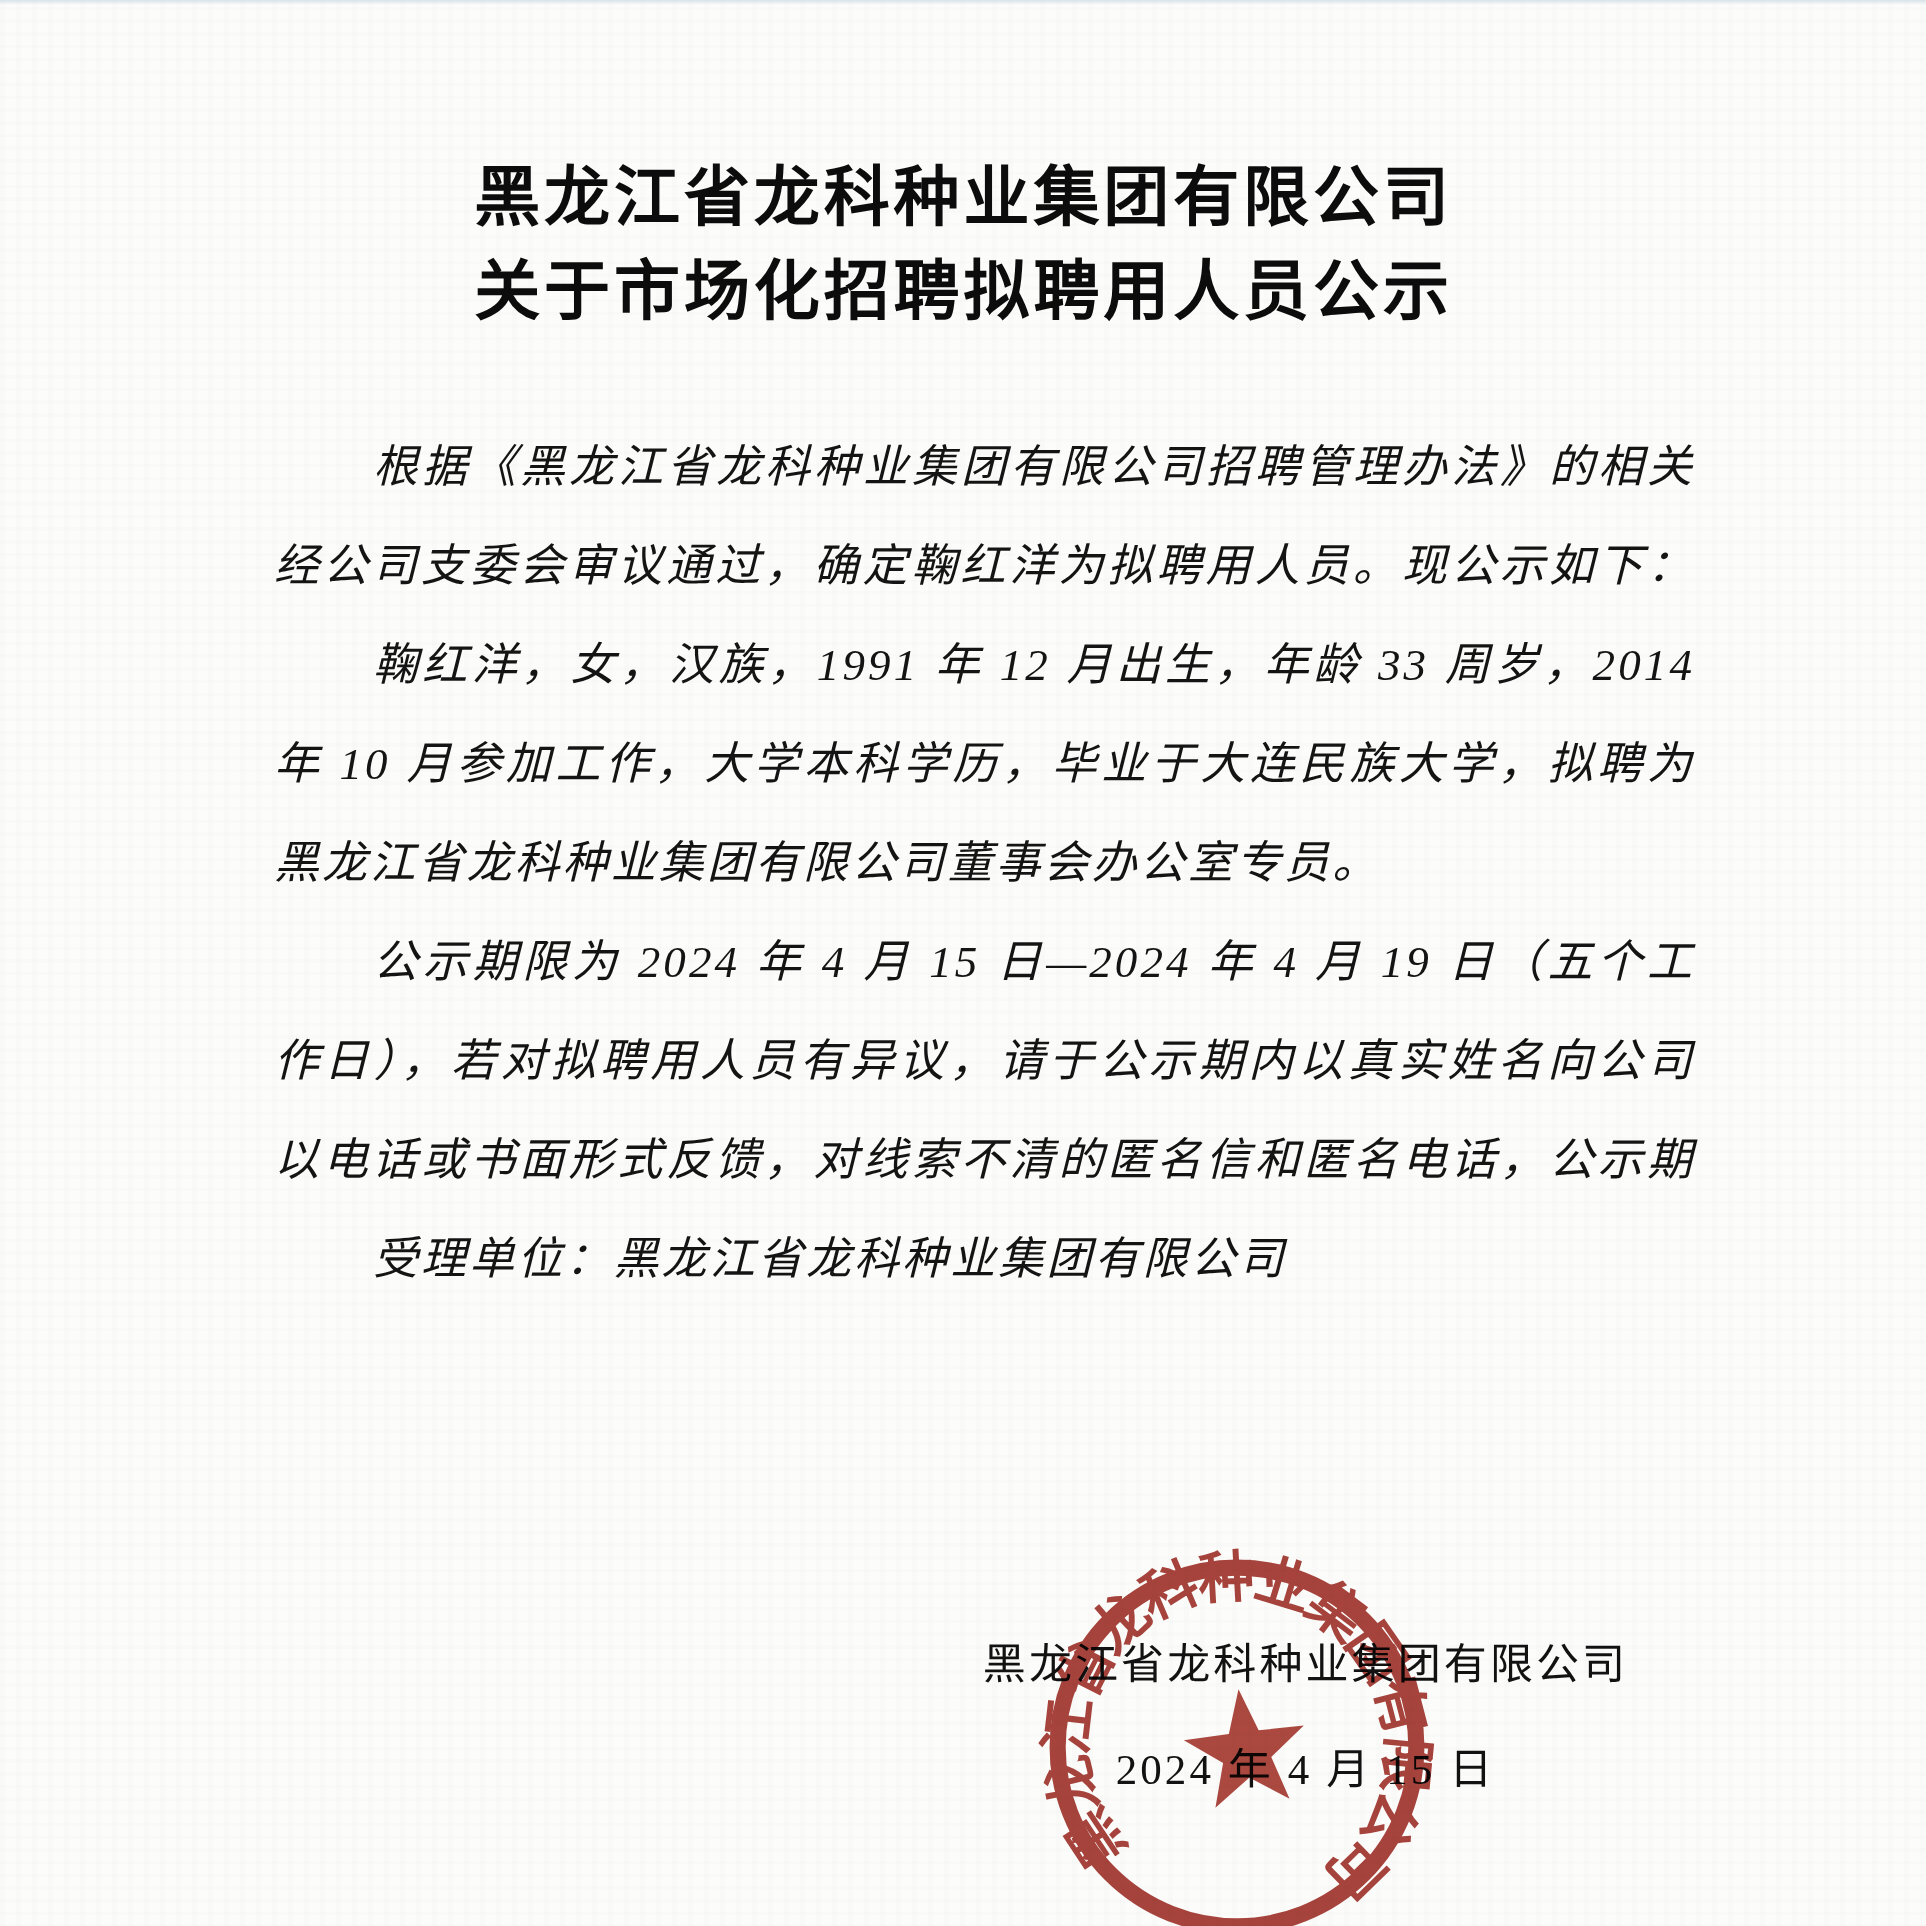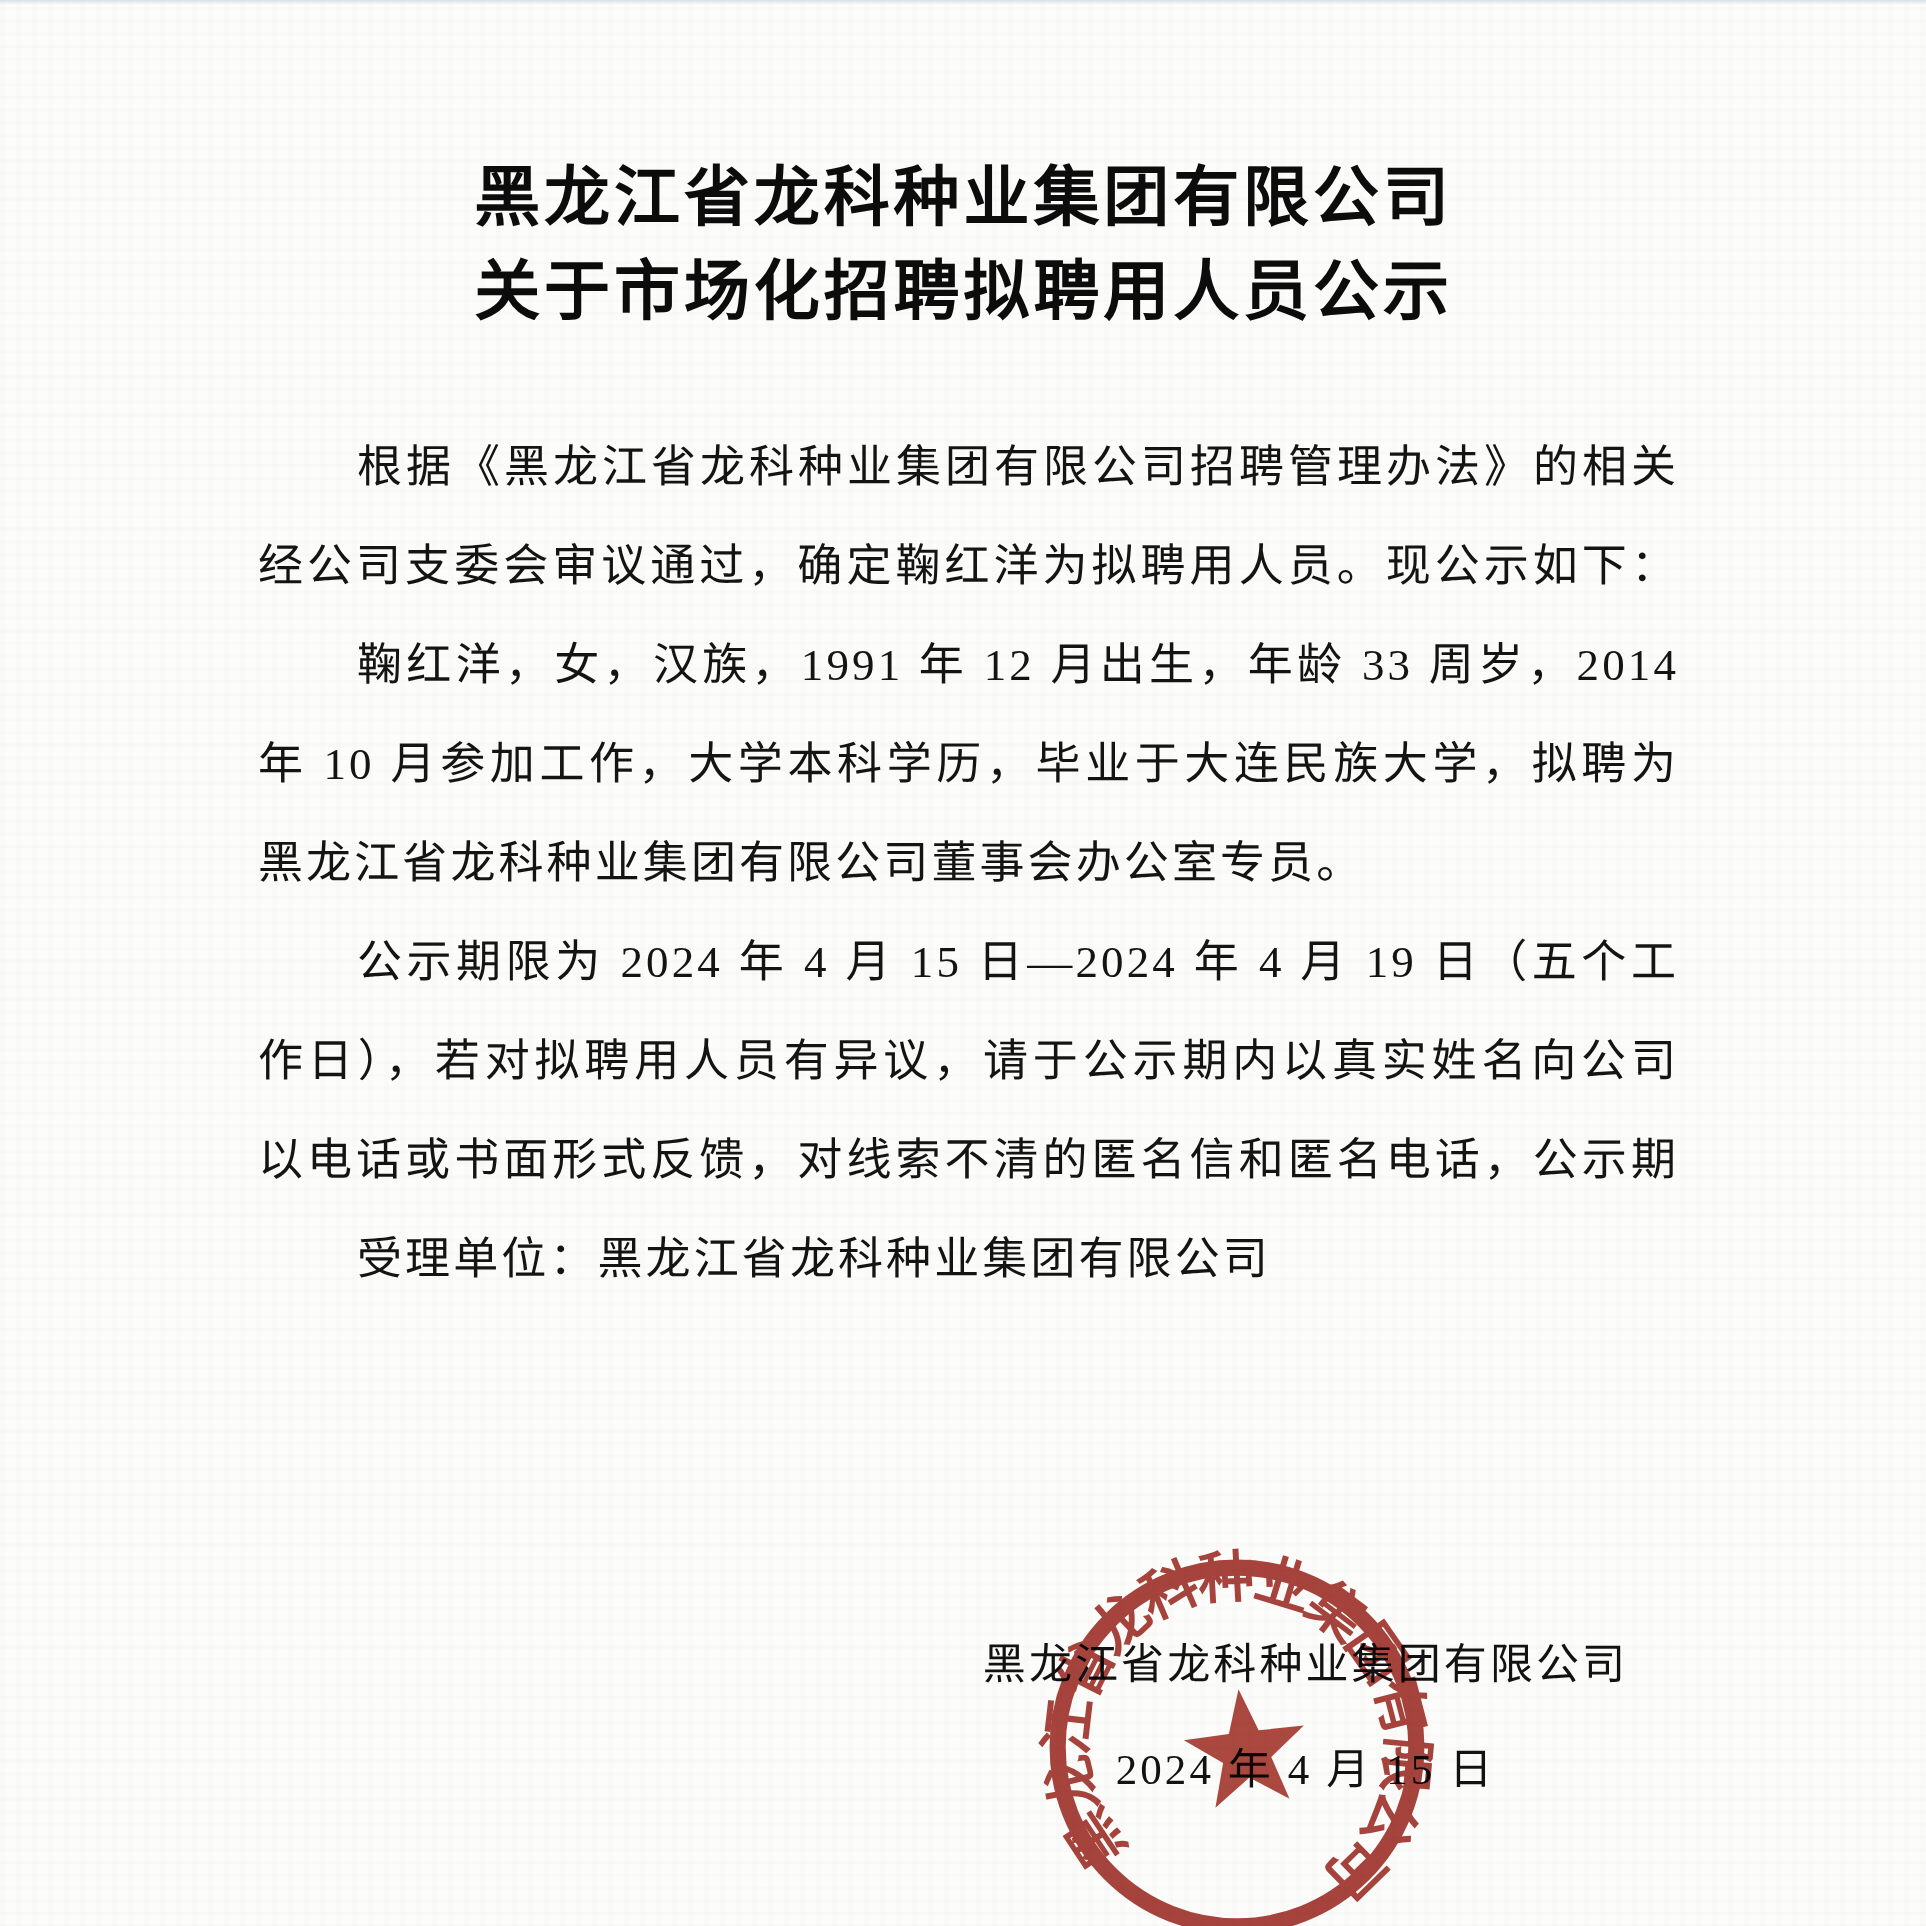--- a/index.html
+++ b/index.html
@@ -21,21 +21,21 @@
   }
   .doc-title{
     position:absolute;left:253px;top:150px;width:1421px;
     text-align:center;
     font-family:"Liberation Sans","DejaVu Sans",sans-serif;
     font-weight:bold;
     font-size:66px;line-height:94px;letter-spacing:3.9px;
     color:#0c0c0c;
   }
   .body-text{
-    position:absolute;left:258px;top:418px;width:1421px;
+    position:absolute;left:274px;top:418px;width:1421px;font-style:italic;
   }
   .line{
     height:99px;line-height:99px;
     font-size:45px;letter-spacing:3.1px;
     color:#141414;
     text-align:justify;
   }
   .line.fill{ text-align-last:justify; }
   .line.indent{ text-indent:99px; }
   .signature{

